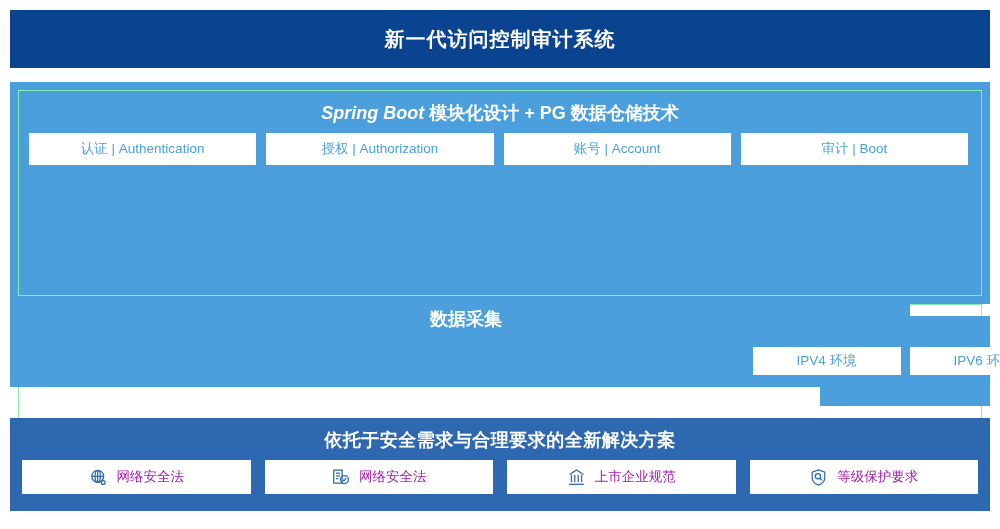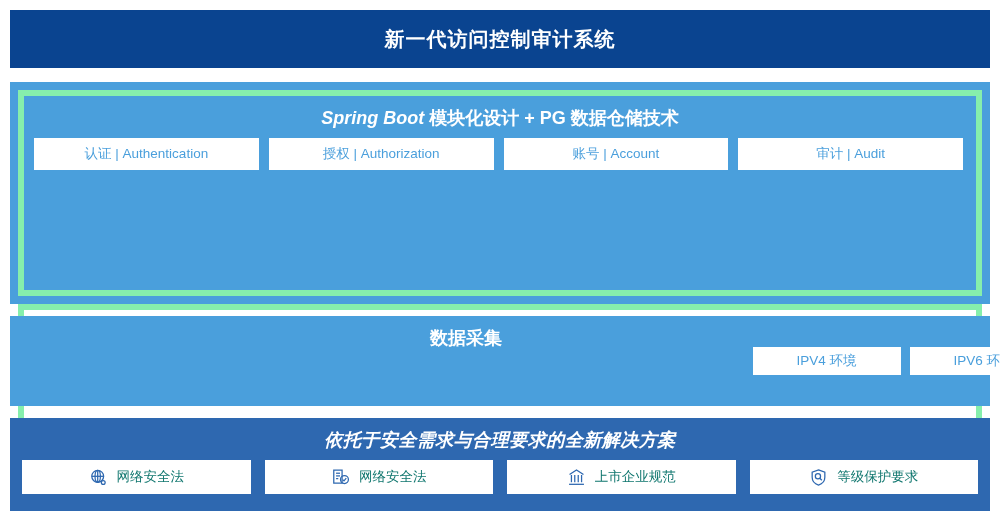--- a/index.html
+++ b/index.html
@@ -20,21 +20,21 @@
   .titlebar .title{
     color:#ffffff;font-size:20px;font-weight:bold;letter-spacing:1px;
   }
 
   .outer-light{
     position:absolute;left:10px;width:980px;
     background:#4a9fdc;box-sizing:border-box;
   }
   .sect1{top:82px;height:222px;padding:8px;}
   .inner{
-    border:6px solid #86efac;box-sizing:border-box;
+    border:1px solid #86efac;box-sizing:border-box;
     width:100%;height:100%;
     display:flex;flex-direction:column;
     align-items:center;justify-content:flex-start;
   }
   .inner-head{
     color:#ffffff;font-size:18px;font-weight:bold;
     text-align:center;width:100%;
     padding-top:10px;padding-bottom:8px;
     box-sizing:border-box;
   }
@@ -51,21 +51,21 @@
     color:#4a9fdc;font-size:13.5px;
     overflow:hidden;white-space:nowrap;
   }
 
   
   .blockA{margin-bottom:8px;}
   .blockA,.blockB{width:100%;}
 
   
   .sect2{
-    position:absolute;top:316px;left:10px;width:900px;height:90px;
+    position:absolute;top:297px;left:10px;width:900px;height:90px;
     background:#4a9fdc;box-sizing:border-box;padding-left:12px;
   }
   .sect2 .head{
     color:#ffffff;font-size:18px;font-weight:bold;text-align:center;
     padding-top:10px;padding-bottom:8px;
   }
   .sect2 .row{padding:0 12px 12px 12px;gap:10px;}
 
   .ipvbox{
     position:absolute;top:316px;left:820px;width:170px;height:90px;
@@ -75,25 +75,25 @@
   }
   .ipvbox .cell{width:100%;flex:none;height:28px;line-height:28px;}
 
   
   .sect3{
     position:absolute;top:418px;left:10px;width:980px;height:93px;
     background:#2e68b0;box-sizing:border-box;
   }
   .sect3 .head{
     color:#ffffff;font-size:18px;font-weight:bold;text-align:center;
-    padding-top:10px;padding-bottom:8px;letter-spacing:.5px;font-style:italic;
+    padding-top:10px;padding-bottom:8px;letter-spacing:.5px;
   }
   .sect3 .row{padding:0 12px 12px 12px;gap:14px;}
   .sect3 .cell{
-    color:#0f766e;height:34px;line-height:34px;
+    color:#a21caf;height:34px;line-height:34px;
     display:flex;align-items:center;justify-content:center;gap:9px;
   }
   .sect3 .cell .ic{display:flex;align-items:center;}
   .sect3 .cell .tx{font-size:13.5px;}
 
   svg{display:block;}
 </style>
 </head>
 <body>
 
@@ -104,21 +104,21 @@
   </div>
 
   <div class="outer-light sect1">
 
     <div class="inner blockA">
       <div class="inner-head italicmix"><span class="sb">Spring Boot</span><span> 模块化设计 + PG 数据仓储技术</span></div>
       <div class="row">
         <div class="cell">认证 | Authentication</div>
         <div class="cell">授权 | Authorization</div>
         <div class="cell">账号 | Account</div>
-        <div class="cell">审计 | Audit</div>
+        <div class="cell">审计 | Boot</div>
       </div>
     </div>
 
     <div class="inner blockB">
       <div class="inner-head">数据分析</div>
       <div class="row">
         <div class="cell">大数据分析</div>
         <div class="cell">机器学习</div>
         <div class="cell">流程调度</div>
         <div class="cell">ES检索引擎</div>

